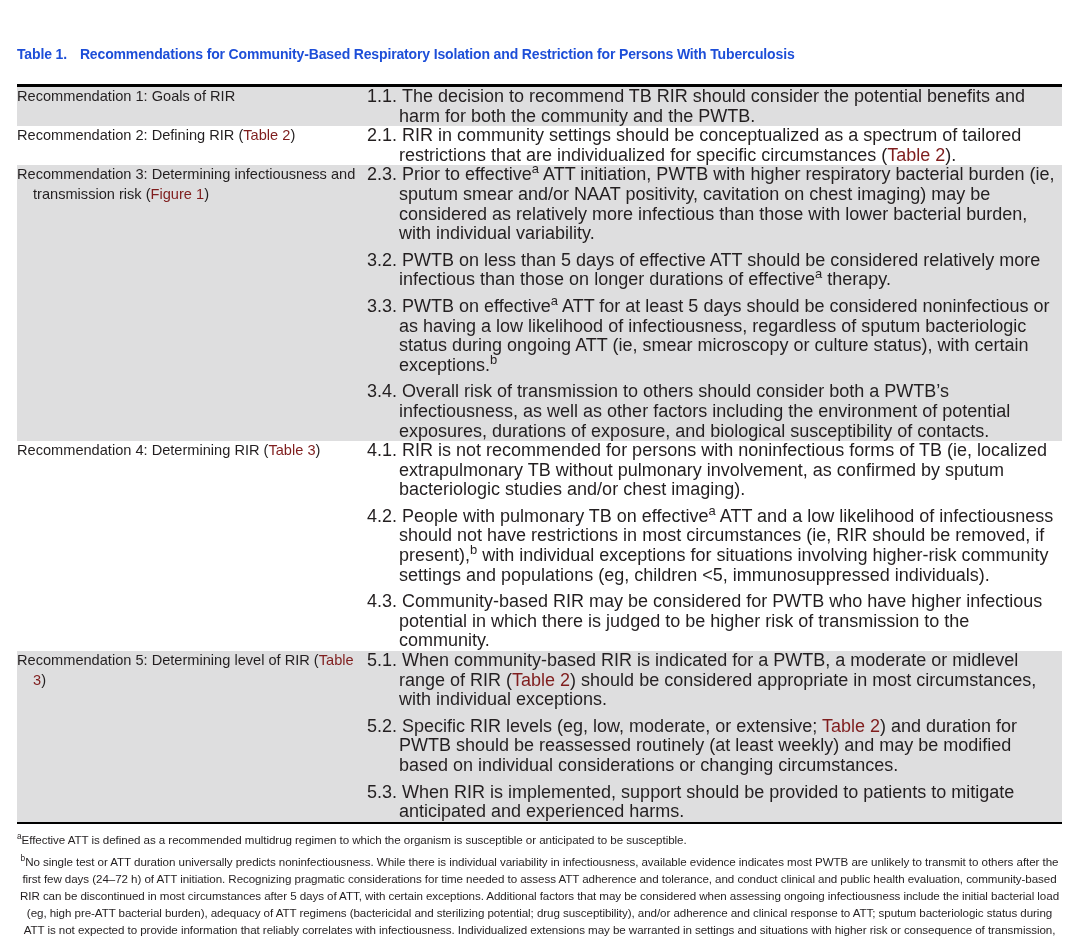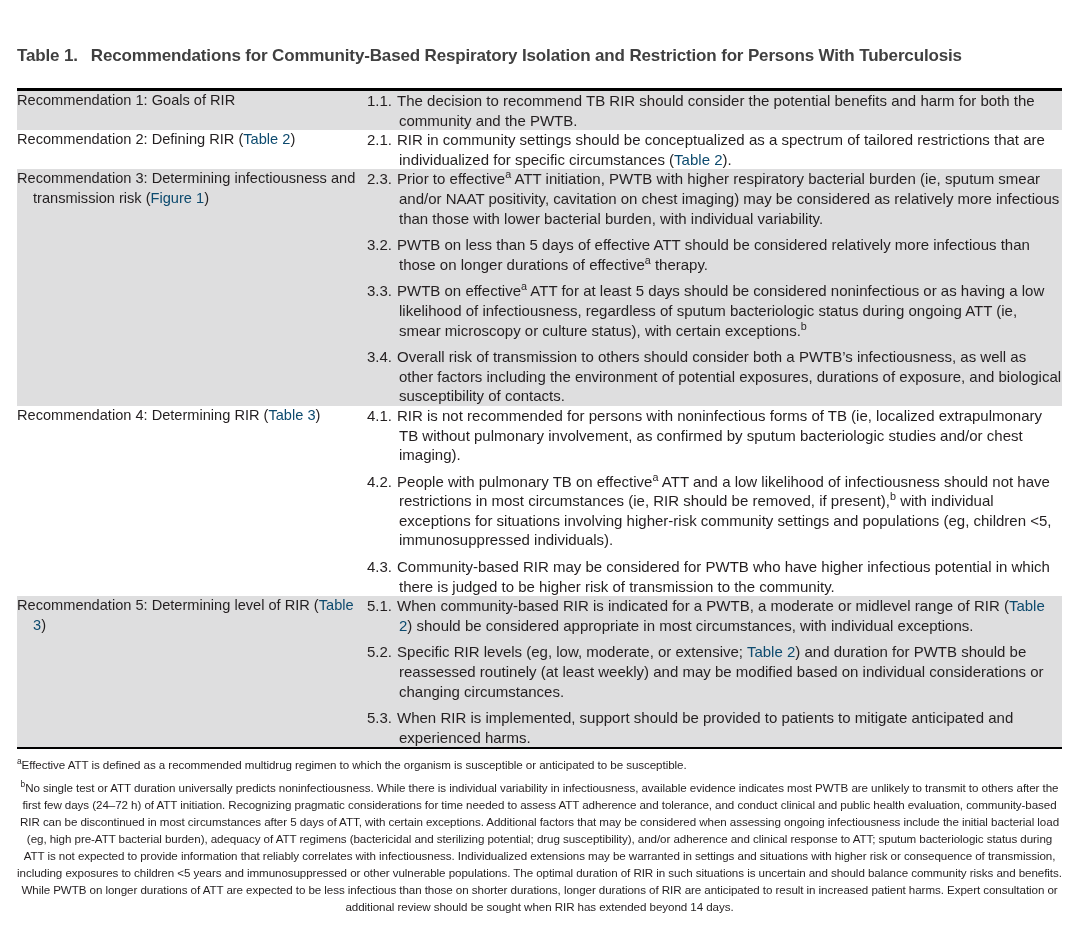--- a/index.html
+++ b/index.html
@@ -15,24 +15,24 @@
     overflow: hidden;
   }
   .page {
     position: relative;
     width: 1079px;
     height: 939px;
     box-sizing: border-box;
     padding: 0 17px;
   }
   .table-title {
-    font-size: 17px;
+    font-size: 14px;
     font-weight: bold;
     letter-spacing: -0.15px;
-    color: #404040;
+    color: #1d4ed8;
     padding-top: 46px;
     padding-bottom: 0px;
     white-space: nowrap;
   }
   .table-title .tnum {
     margin-right: 13px;
   }
   .rule-top {
     border-top: 3px solid #000000;
     margin-top: 22px;
@@ -62,30 +62,30 @@
   tr.shade td { background: #dededf; }
   tr.plain  td { background: #ffffff; }
 
   .rec-label {
     font-size: 14.6px;
     line-height: 19.6px;
     padding-left: 16px;
     text-indent: -16px;
   }
   .stmt {
-    font-size: 15px;
+    font-size: 18px;
     line-height: 19.6px;
     padding-left: 32px;
     text-indent: -32px;
     margin-bottom: 7px;
   }
   .stmt:last-child { margin-bottom: 0; }
   .stmt .num { margin-right: 5px; }
   a.xref, .xref {
-    color: #0c4a6e;
+    color: #7f1d1d;
     text-decoration: none;
   }
   sup {
     font-size: 0.72em;
     vertical-align: super;
     line-height: 0;
   }
   .notes {
     padding-top: 7px;
     font-size: 11.6px;

